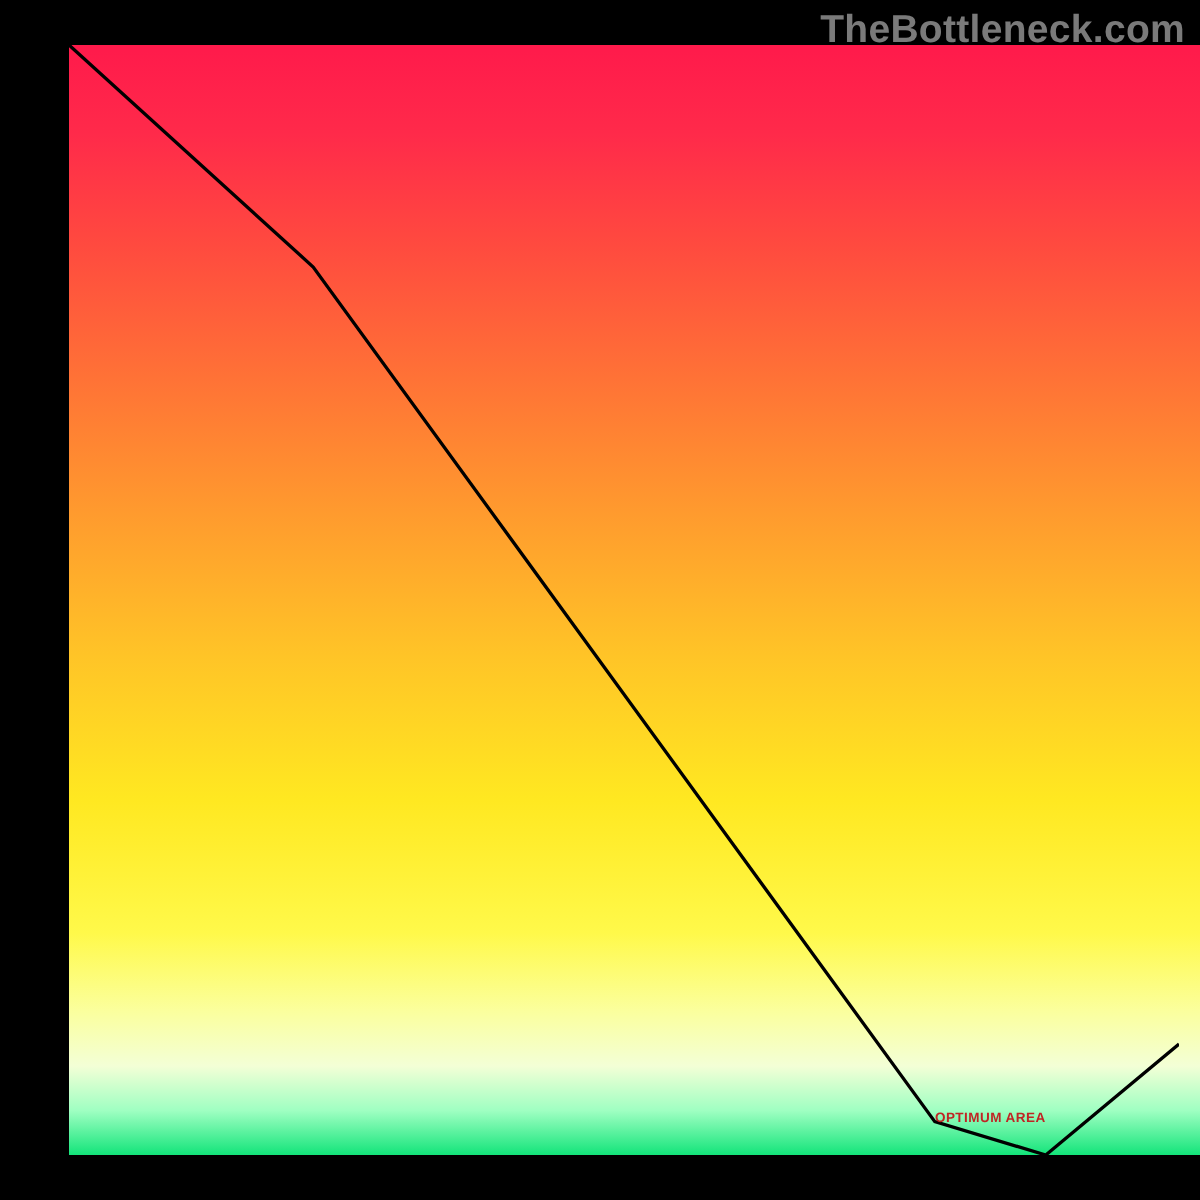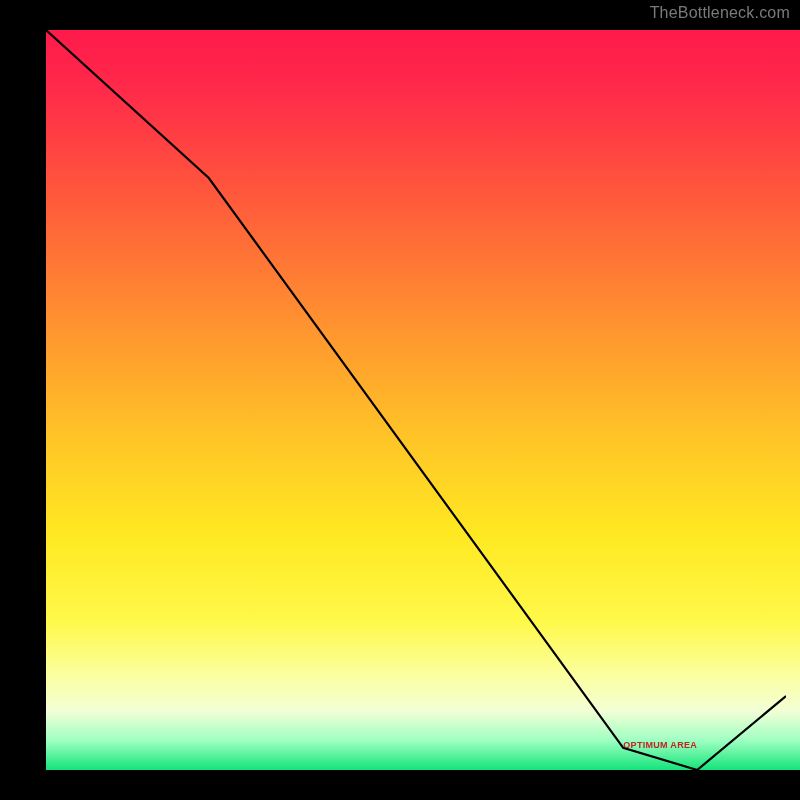--- a/index.html
+++ b/index.html
@@ -15,22 +15,22 @@
     position: relative;
     width: 800px;
     height: 800px;
     background: #000;
   }
   .watermark {
     position: absolute;
     top: 4px;
     right: 10px;
     color: #7a7a7a;
-    font-size: 16px;
-    font-weight: 400;
+    font-size: 26px;
+    font-weight: 700;
     letter-spacing: 0.2px;
     z-index: 20;
   }
   .plot {
     position: absolute;
     left: 46px;
     top: 30px;
     width: 796px;
     height: 740px;
     background: linear-gradient(

